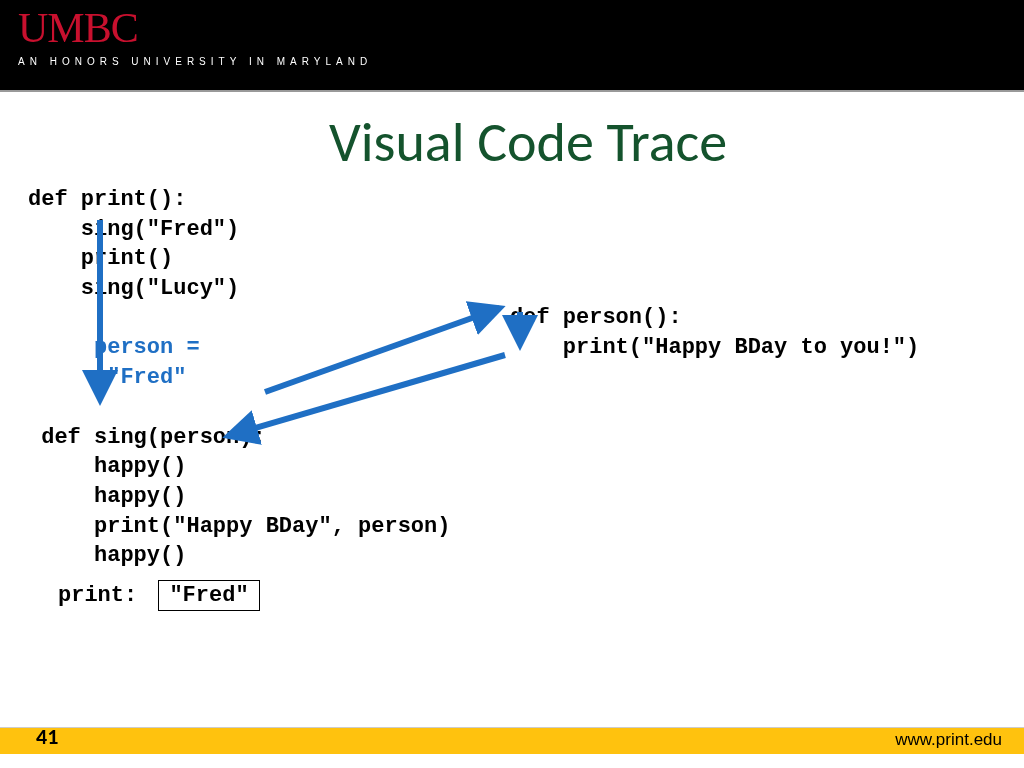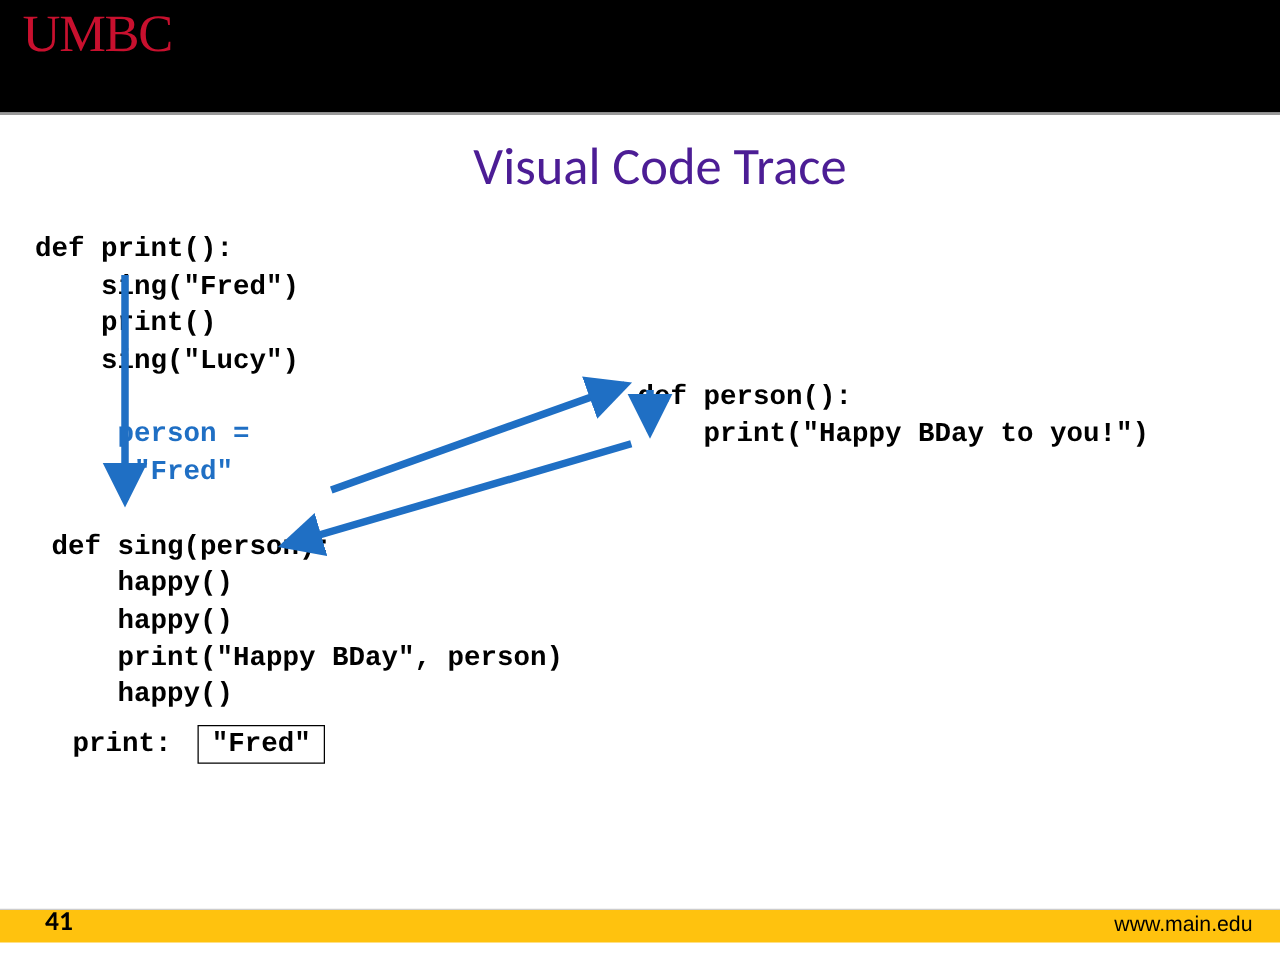--- a/index.html
+++ b/index.html
@@ -39,23 +39,23 @@
   .header-border {
     position: absolute;
     top: 90px;
     left: 0;
     width: 100%;
     height: 2px;
     background: #999;
   }
   .slide-title {
     text-align: center;
-    font-size: 42px;
+    font-size: 56px;
     font-weight: 400;
-    color: #4c1d95;
+    color: #14532d;
     margin-top: 18px;
     font-family: Calibri, Arial, sans-serif;
     margin-left: 32px;
   }
   .code-area {
     position: absolute;
     top: 185px;
     left: 28px;
     font-family: "Courier New", monospace;
     font-size: 22px;
@@ -136,20 +136,21 @@
     width: 1024px;
     height: 768px;
     pointer-events: none;
   }
 </style>
 </head>
 <body>
 
 <div class="header">
   <div class="logo-text">UMBC</div>
+  <div class="logo-tagline">AN HONORS UNIVERSITY IN MARYLAND</div>
 </div>
 <div class="header-border"></div>
 
 <h1 class="slide-title">Visual Code Trace</h1>
 
 <div class="code-area"><span>def print():</span>
 <span>    sing("Fred")</span>
 <span>    print()</span>
 <span>    sing("Lucy")</span>
 
@@ -182,13 +183,13 @@
   <line x1="265" y1="392" x2="500" y2="308" stroke="#1f6fc4" stroke-width="6" marker-end="url(#ah)"></line>
 
   <line x1="520" y1="312" x2="520" y2="345" stroke="#1f6fc4" stroke-width="6" marker-end="url(#ah)"></line>
 
   <line x1="505" y1="355" x2="228" y2="436" stroke="#1f6fc4" stroke-width="6" marker-end="url(#ah)"></line>
 </svg>
 
 <div class="footer-line"></div>
 <div class="footer-bar"></div>
 <div class="slide-number">41</div>
-<div class="footer-url">www.main.edu</div>
+<div class="footer-url">www.print.edu</div>
 
 </body></html>

